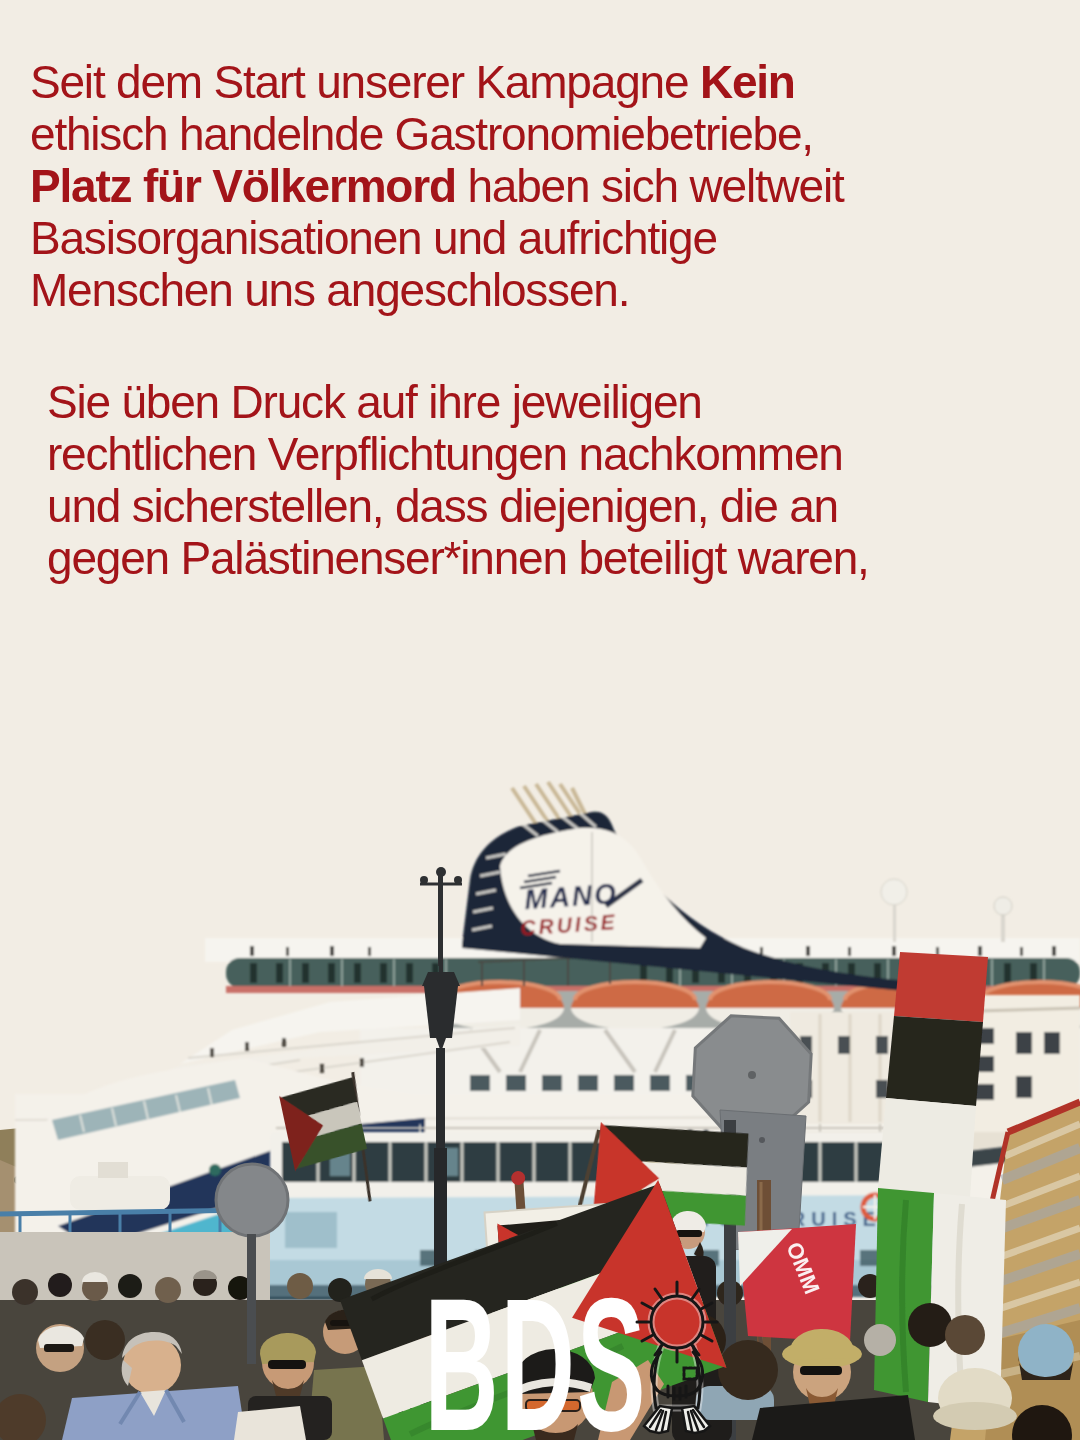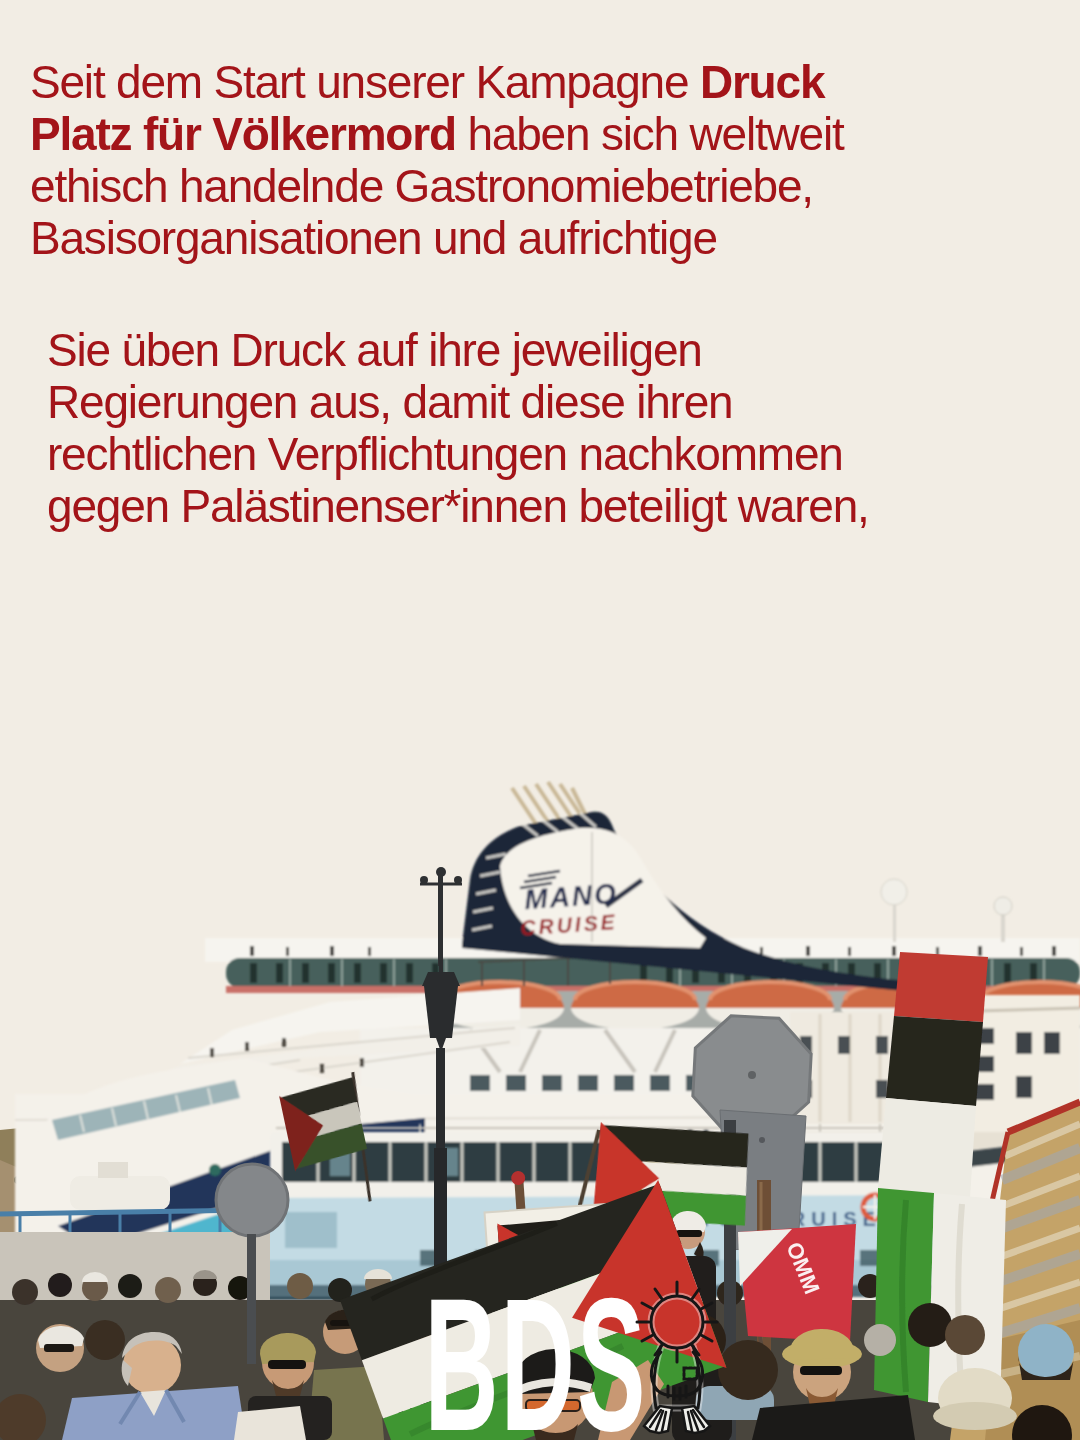--- a/index.html
+++ b/index.html
@@ -14,29 +14,30 @@
   .photo{position:absolute;left:0;bottom:0;width:1028px;height:660px;}
   svg text{font-family:"Liberation Sans",sans-serif;}
 </style>
 </head>
 <body>
 
 <div class="poster">
 
   <div class="text-block">
     <div id="para1">
-        <div class="tline"><span>Seit dem Start unserer Kampagne </span><span class="b">Druck</span></div>
+        <div class="tline"><span>Seit dem Start unserer Kampagne </span><span class="b">Kein</span></div>
+        <div class="tline"><span>ethisch handelnde Gastronomiebetriebe,</span></div>
         <div class="tline"><span class="b">Platz für Völkermord</span><span> haben sich weltweit</span></div>
-        <div class="tline"><span>ethisch handelnde Gastronomiebetriebe,</span></div>
         <div class="tline"><span>Basisorganisationen und aufrichtige</span></div>
+        <div class="tline"><span>Menschen uns angeschlossen.</span></div>
       </div>
     <div id="para2">
         <div class="tline"><span>Sie üben Druck auf ihre jeweiligen</span></div>
-        <div class="tline"><span>Regierungen aus, damit diese ihren</span></div>
         <div class="tline"><span>rechtlichen Verpflichtungen nachkommen</span></div>
+        <div class="tline"><span>und sicherstellen, dass diejenigen, die an</span></div>
         <div class="tline"><span>gegen Palästinenser*innen beteiligt waren,</span></div>
       </div>
   </div>
 
   <div class="photo">
   <svg width="1080" height="660" viewBox="0 0 1080 660" xmlns="http://www.w3.org/2000/svg">
     <defs>
       <filter id="b1" x="-5%" y="-5%" width="110%" height="110%">
             <feGaussianBlur stdDeviation="1.1"></feGaussianBlur>
           </filter>

